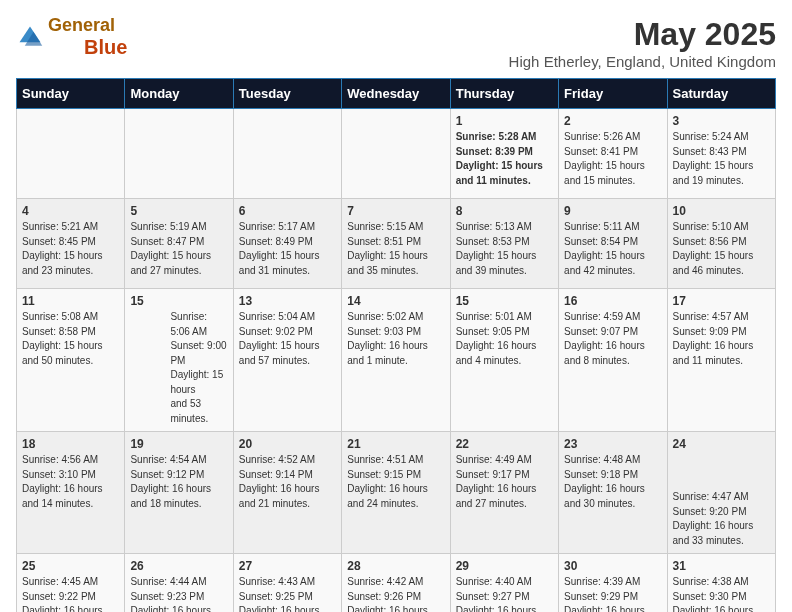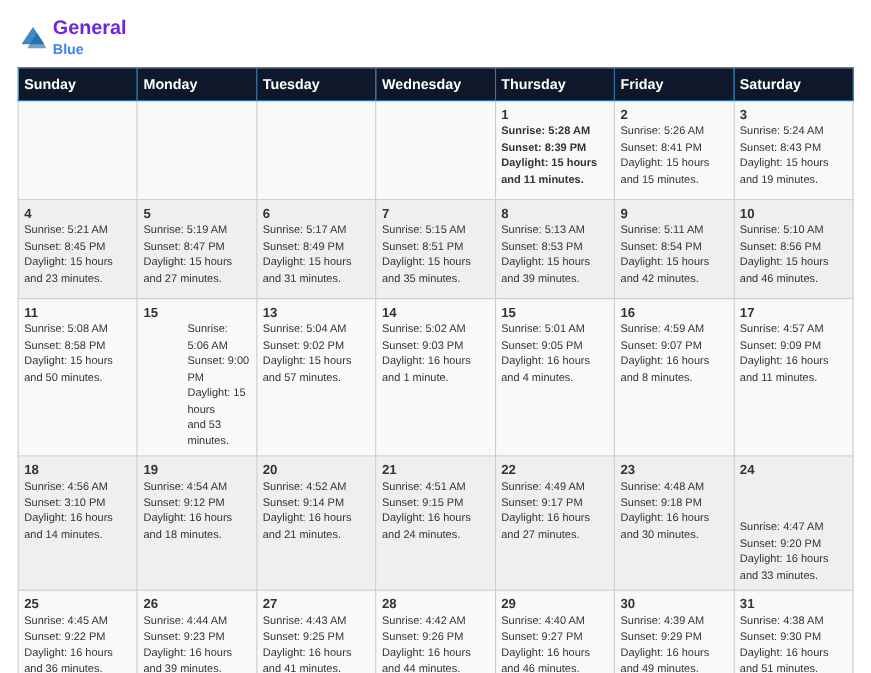--- a/index.html
+++ b/index.html
@@ -17,28 +17,29 @@
       margin-bottom: 8px;
     }
     .logo {
       display: flex;
       align-items: center;
       gap: 4px;
     }
     .logo-text-general {
       font-size: 18px;
       font-weight: bold;
-      color: #6d28d9;
+      color: #a16207;
       line-height: 1.1;
     }
     .logo-text-blue {
-      font-size: 13px;
-      font-weight: bold;
-      color: #3b82f6;
+      font-size: 20px;
+      font-weight: bold;
+      color: #c2410c;
       line-height: 1.1;
+      margin-left: 36px;
     }
     .logo-icon {
       width: 28px;
       height: 28px;
     }
     .title-area {
       text-align: right;
     }
     .main-title {
       font-size: 32px;
@@ -101,20 +102,24 @@
     </svg>
     <div>
       <div style="line-height:1.1">
         <span class="logo-text-general">General</span>
       </div>
       <div style="line-height:1.1">
         <span class="logo-text-blue">Blue</span>
       </div>
     </div>
   </div>
+  <div class="title-area">
+    <div class="main-title">May 2025</div>
+    <div class="subtitle">High Etherley, England, United Kingdom</div>
+  </div>
 </div>
 
 <table>
   <thead>
     <tr>
     <th>Sunday</th>
         <th>Monday</th>
         <th>Tuesday</th>
         <th>Wednesday</th>
         <th>Thursday</th>

